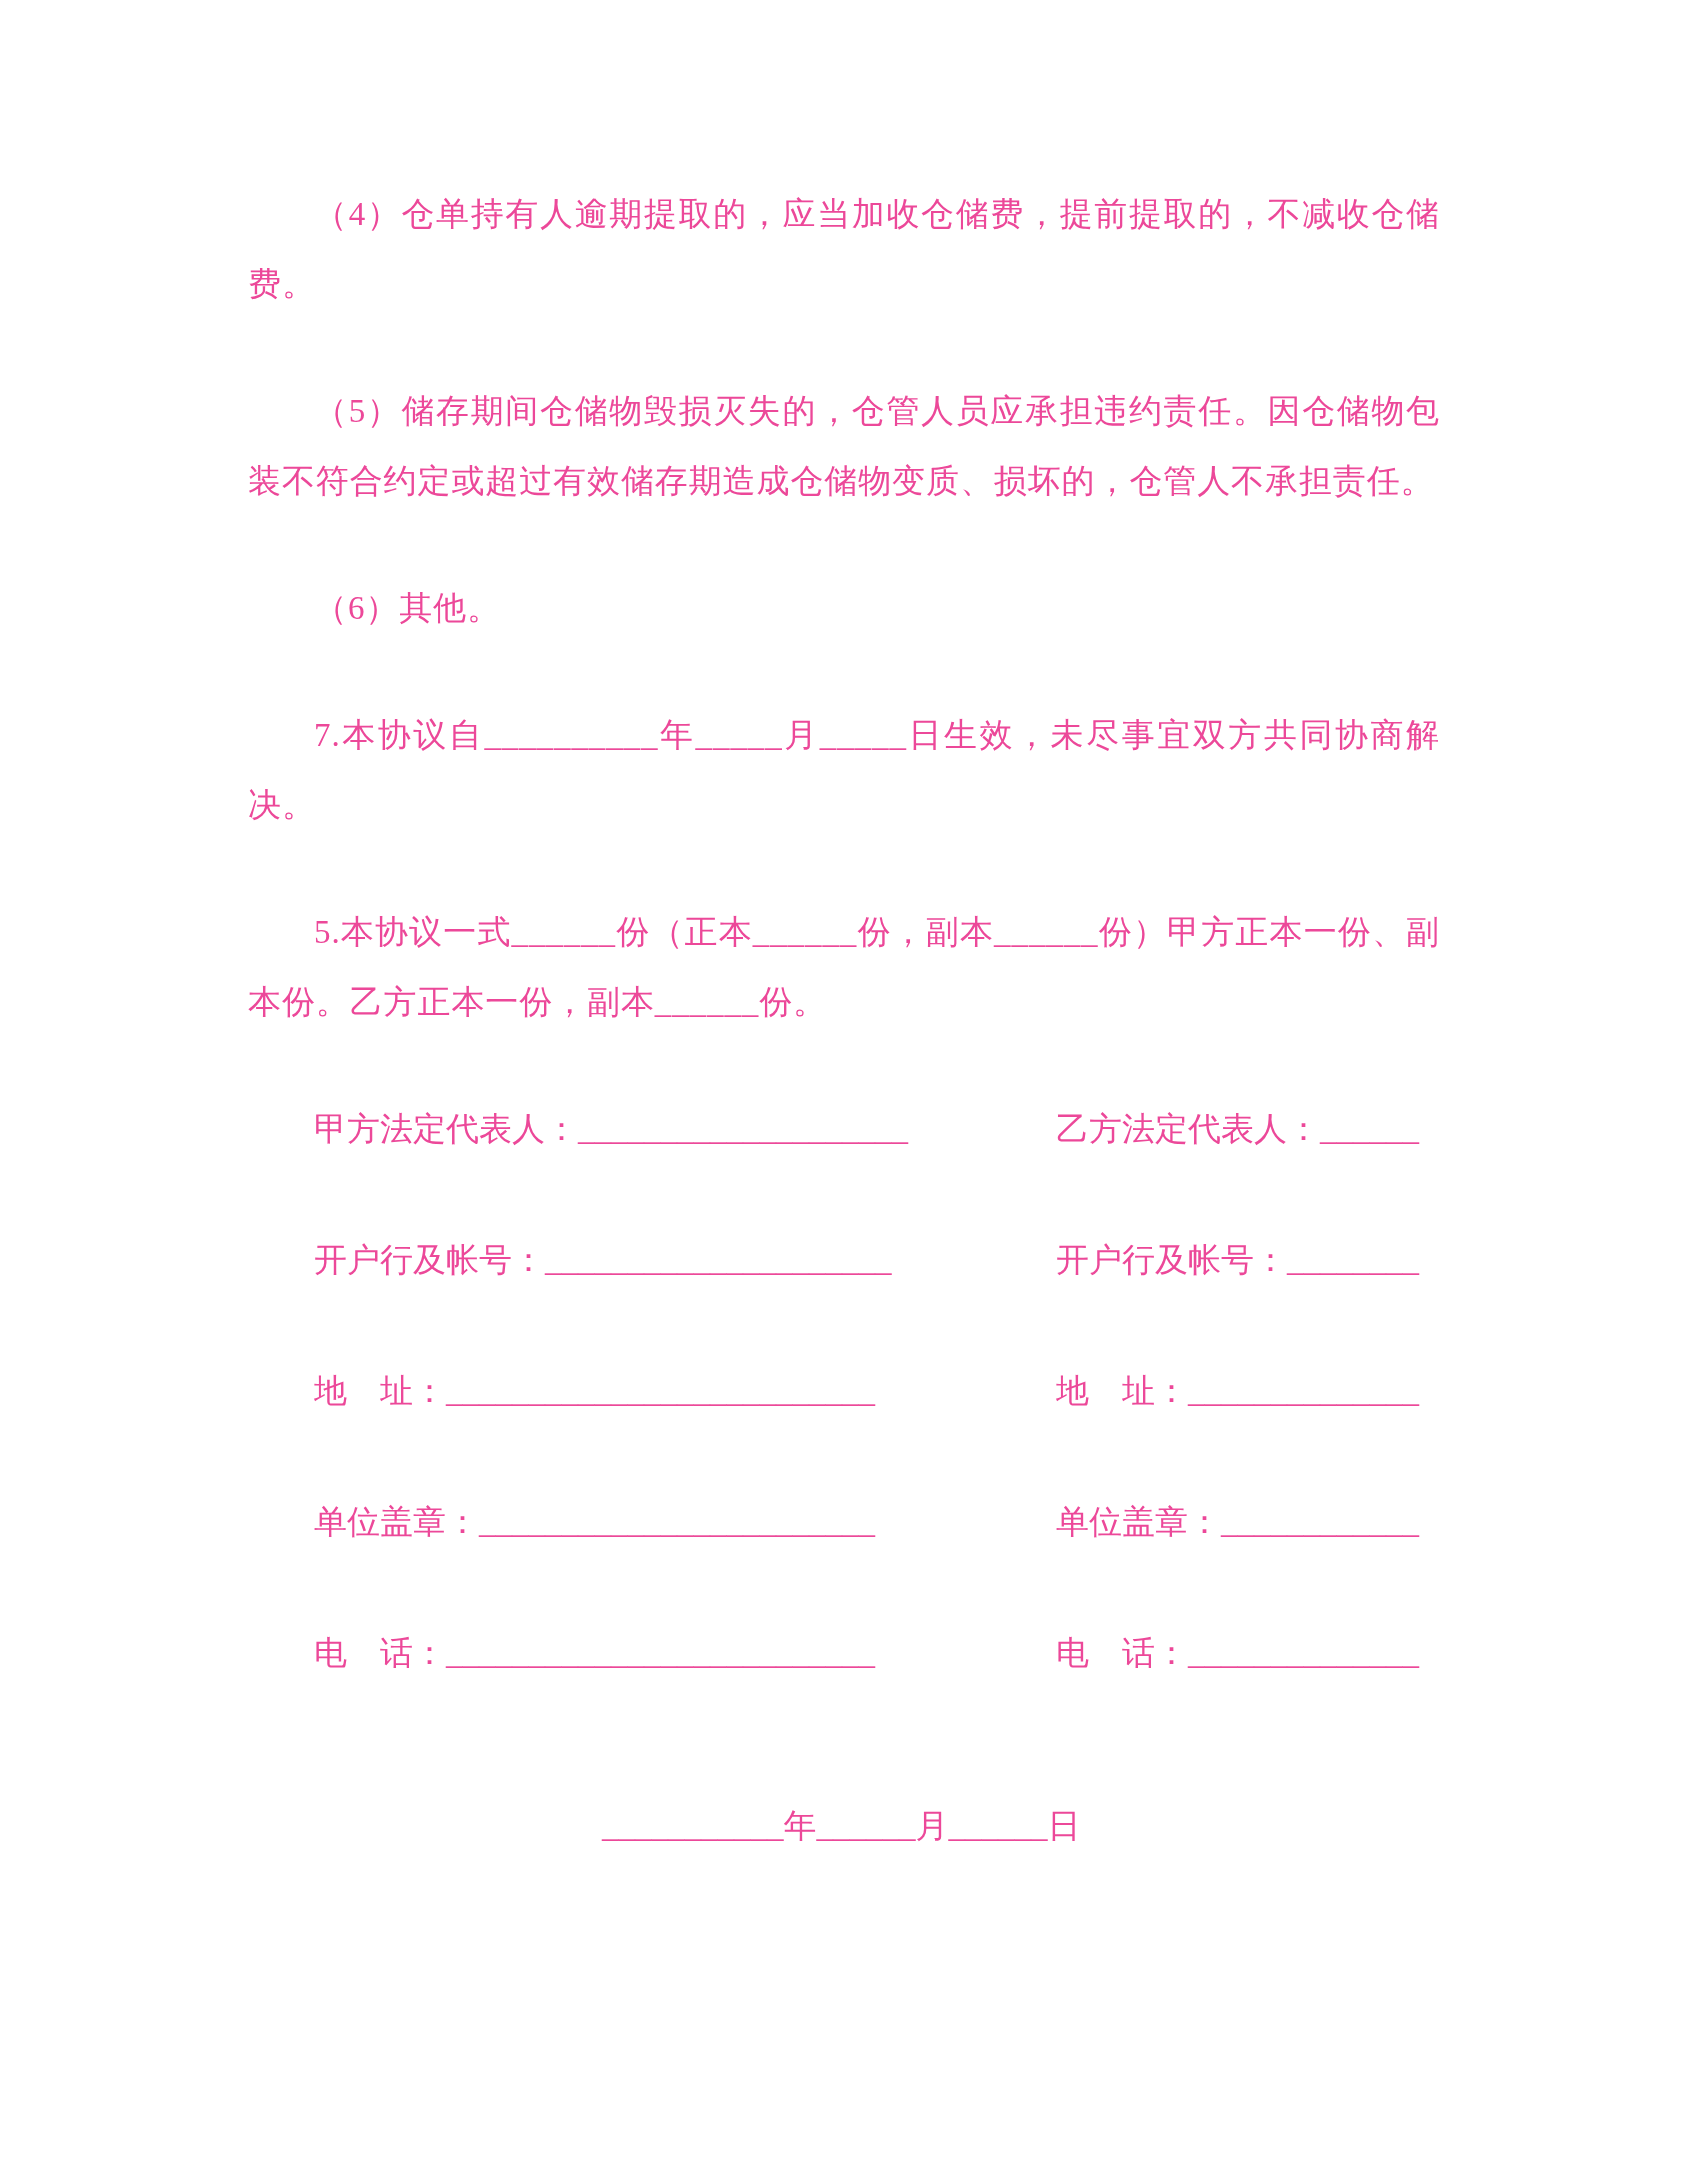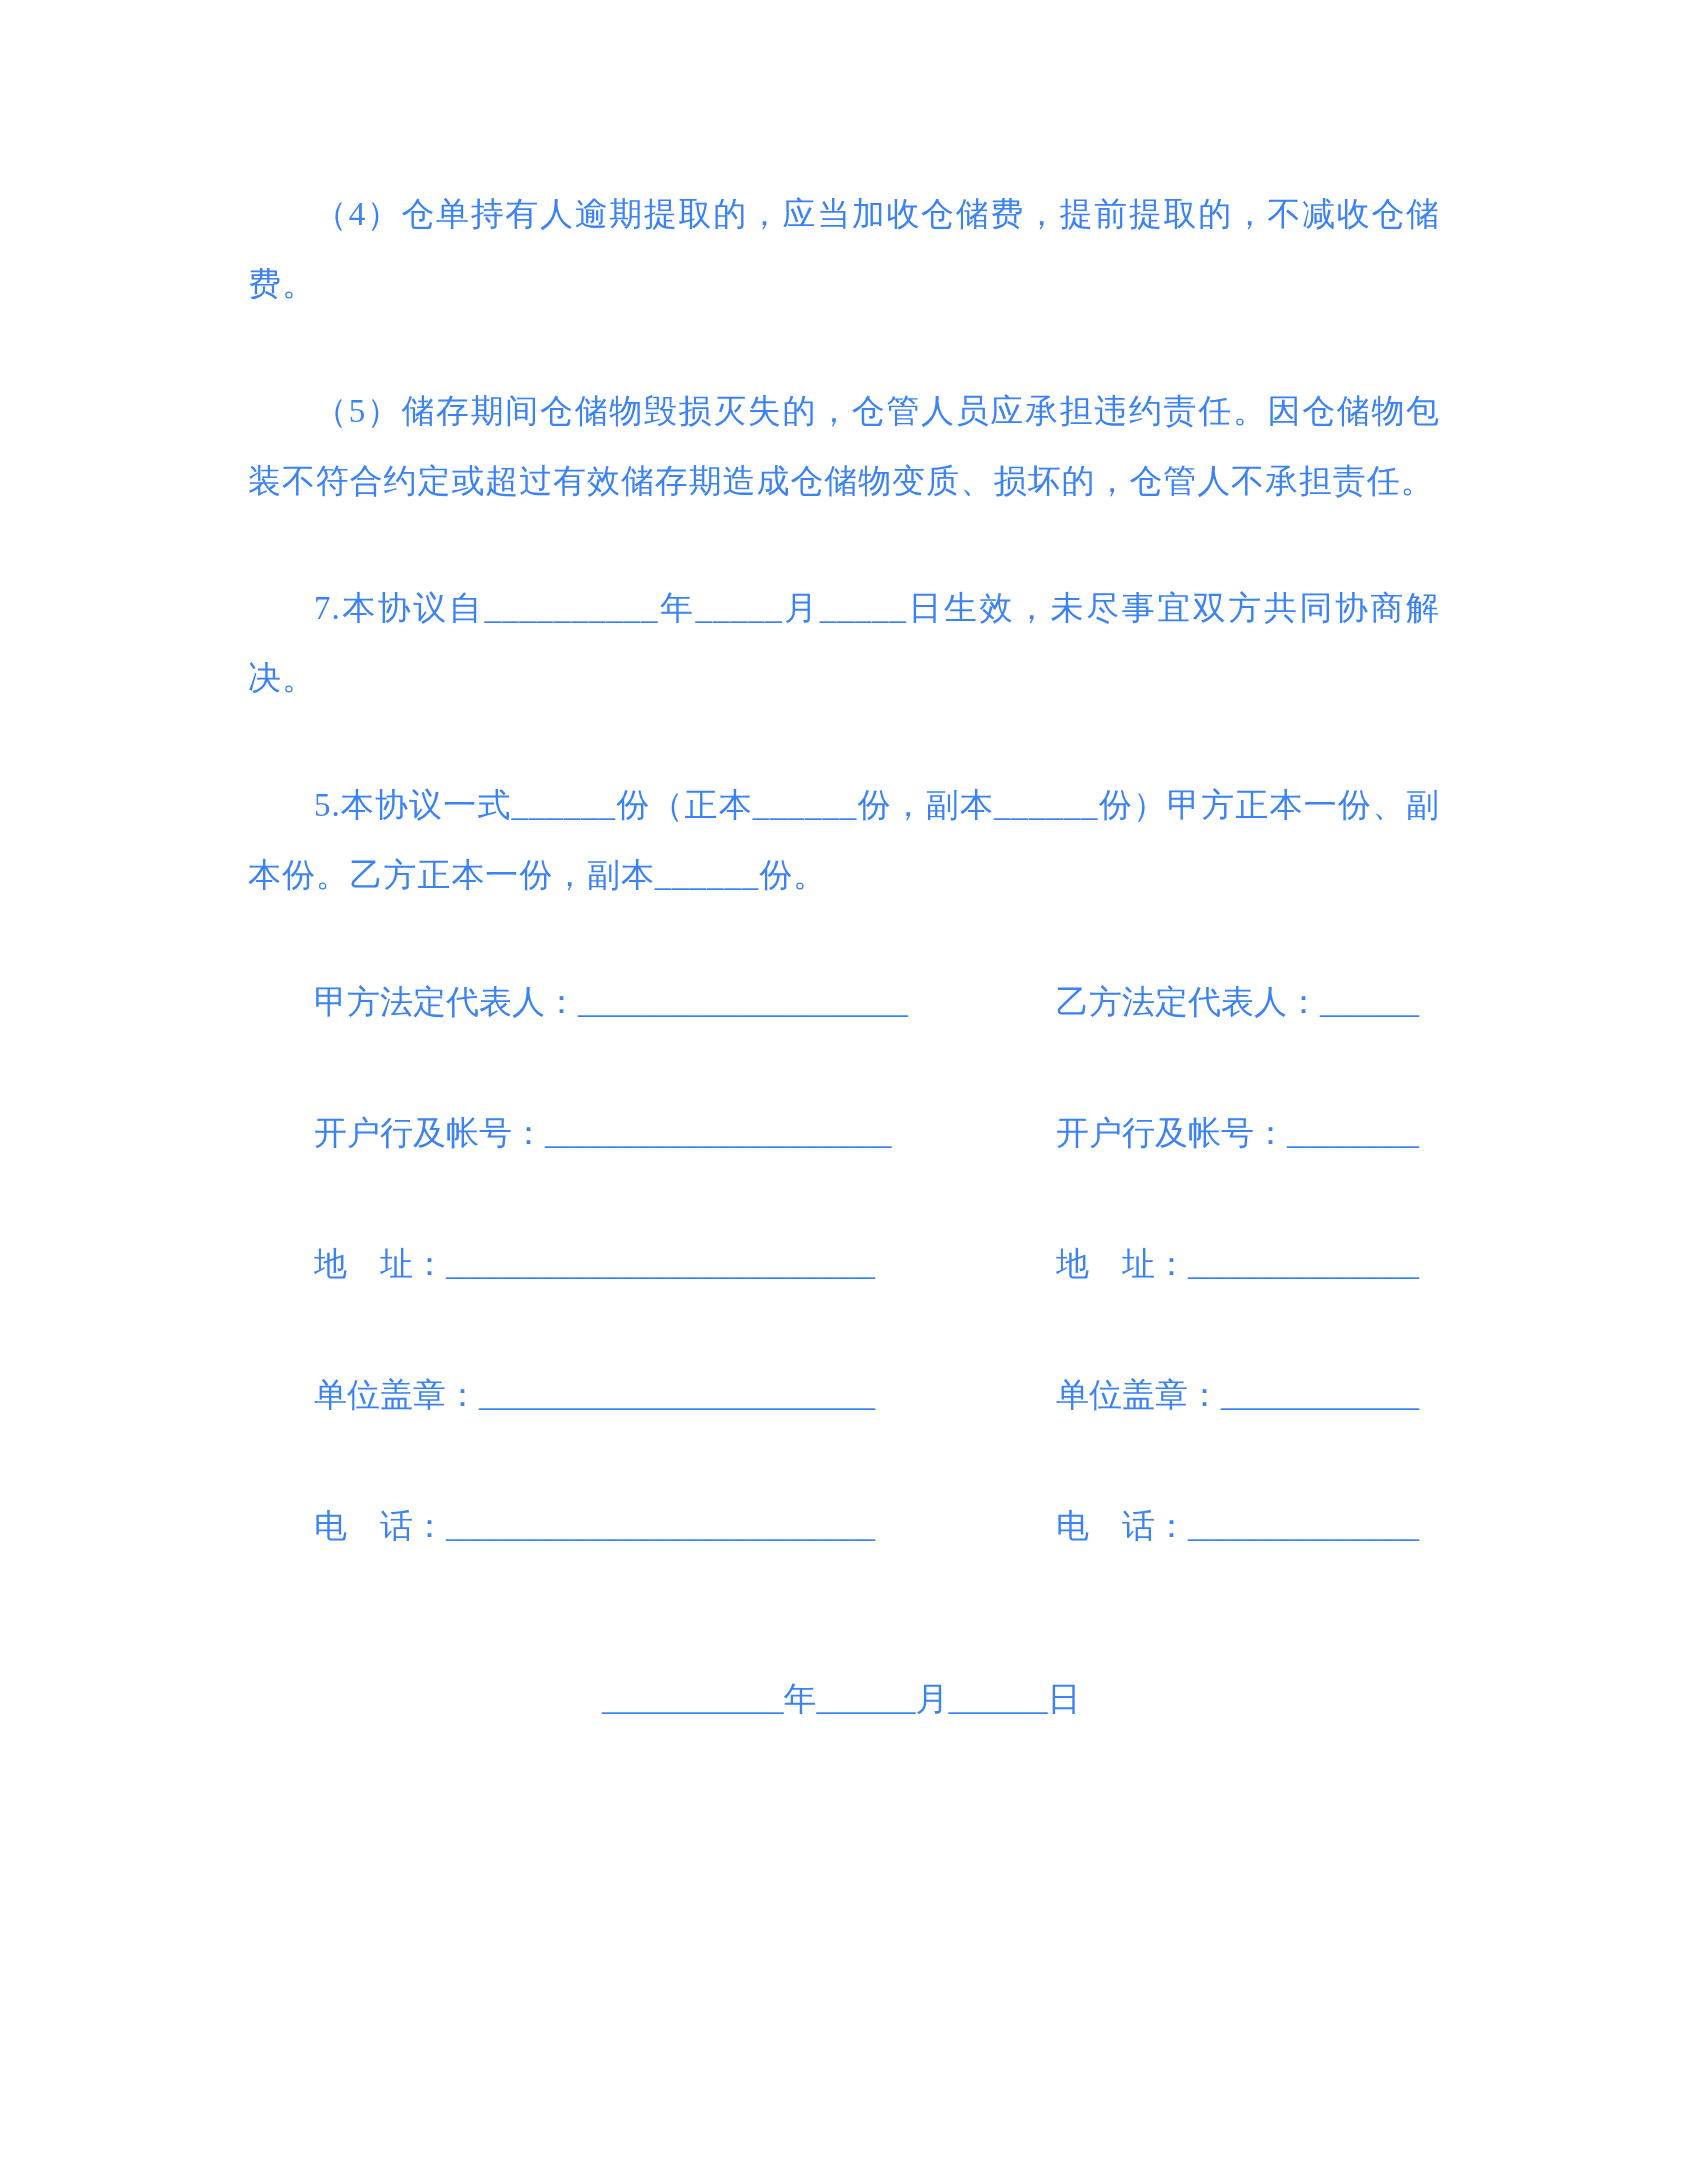--- a/index.html
+++ b/index.html
@@ -9,21 +9,21 @@
   }
   .page {
     position: relative;
     width: 1686px;
     height: 2182px;
     background: #ffffff;
     box-sizing: border-box;
     padding: 179px 246px 0 248px;
     font-family: "Liberation Serif", "DejaVu Serif", serif;
     font-size: 33px;
-    color: #3b82f6;
+    color: #ec4899;
     overflow: hidden;
   }
   .para {
     margin: 0 0 57px 0;
     line-height: 70px;
     text-indent: 2em;
     text-align: justify;
     letter-spacing: 0.9px;
   }
   .sig-block {
@@ -58,20 +58,21 @@
 </style>
 </head>
 <body>
 
 <div class="page">
 
   <p class="para">（4）仓单持有人逾期提取的，应当加收仓储费，提前提取的，不减收仓储费。</p>
 
   <p class="para">（5）储存期间仓储物毁损灭失的，仓管人员应承担违约责任。因仓储物包装不符合约定或超过有效储存期造成仓储物变质、损坏的，仓管人不承担责任。</p>
 
+  <p class="para">（6）其他。</p>
 
   <p class="para">7.本协议自__________年_____月_____日生效，未尽事宜双方共同协商解决。</p>
 
   <p class="para">5.本协议一式______份（正本______份，副本______份）甲方正本一份、副本份。乙方正本一份，副本______份。</p>
 
   <div class="sig-block">
 
     <div class="sig-row">
       <div class="sig-left">
         <span>甲方法定代表人：</span><span class="blank">____________________</span>

